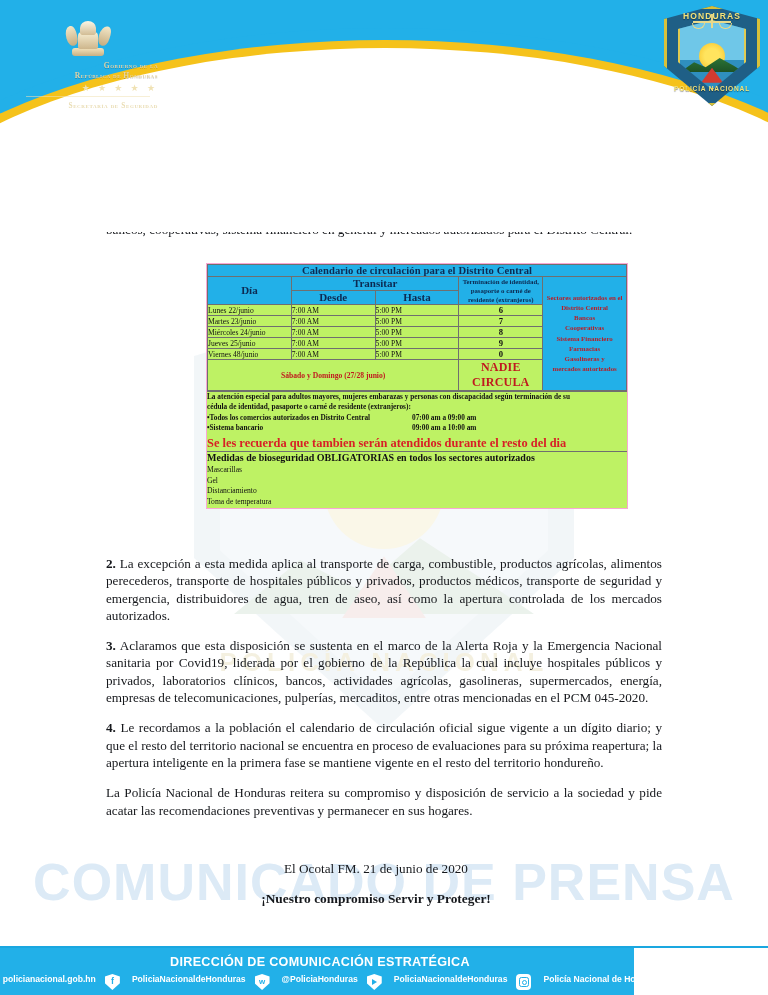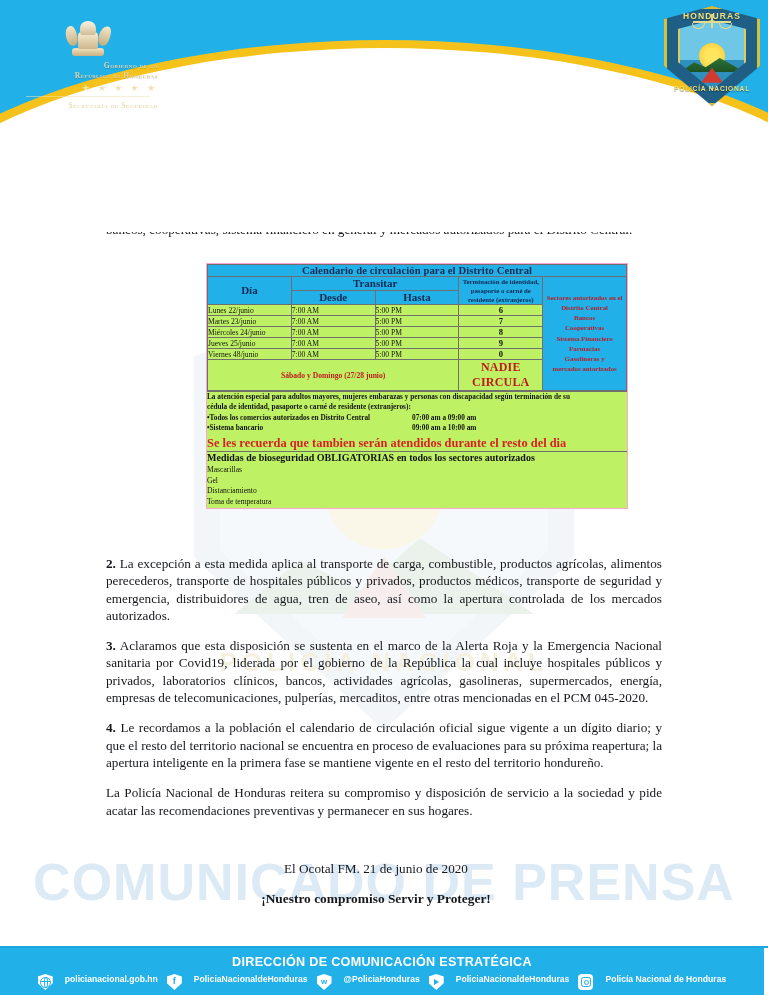--- a/index.html
+++ b/index.html
@@ -181,22 +181,23 @@
   
   .closing{
     position:absolute;left:98px;top:860px;width:556px;text-align:center;z-index:4;
     font-size:13.2px;line-height:17.3px;color:#16181c;
   }
   .closing .slogan{font-weight:700;font-size:13.4px;margin-top:13px;}
 
   
   .footer-rule{position:absolute;left:0;top:946px;width:768px;height:2px;background:#1aa7e0;z-index:5;}
   .footer{
-    position:absolute;left:0;top:948px;width:764px;height:47px;background:#22b0e8;z-index:5;
+    position:absolute;left:0;top:948px;width:628px;height:47px;background:#22b0e8;z-index:5;
     font-family:"Liberation Sans",sans-serif;
+    padding-left:6px;
   }
   .footer-title{
     text-align:center;color:#ffffff;font-weight:800;font-size:12.6px;letter-spacing:.3px;padding-top:7px;
   }
   .social-row{
     display:flex;justify-content:center;align-items:center;gap:9px;margin-top:5px;
     flex-wrap:nowrap;
   }
   .social{display:flex;gap:12px;}
   .social .lbl{color:#ffffff;font-size:8.6px;font-weight:700;white-space:nowrap;}

